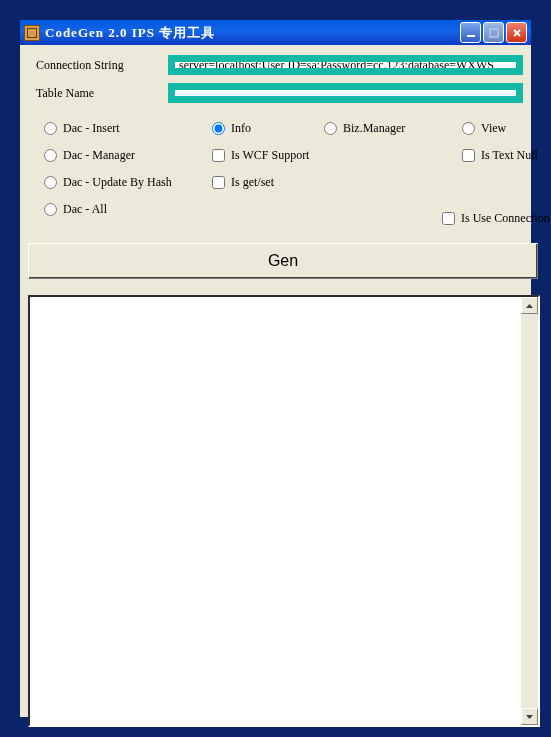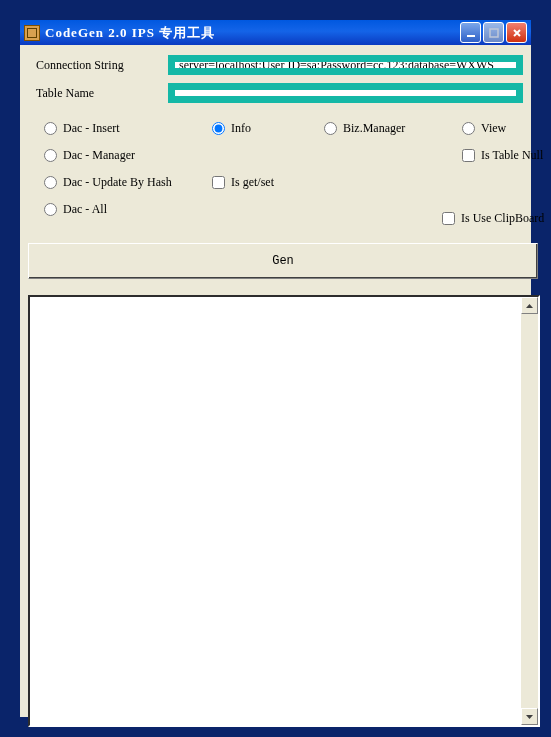--- a/index.html
+++ b/index.html
@@ -122,22 +122,22 @@
   .gen-btn {
     display:block;
     width: 510px;
     height: 36px;
     margin: 18px auto 0 auto;
     background: #ECE9D8;
     border: 1px solid #808080;
     border-top-color:#fff;
     border-left-color:#fff;
     box-shadow: inset -1px -1px 0 #404040, inset 1px 1px 0 #ECE9D8;
-    font-family: Liberation Mono, monospace;
-    font-size: 12px;
+    font-family: Liberation Sans, sans-serif;
+    font-size: 16px;
     cursor: pointer;
   }
   .output-box {
     margin-top: 16px;
     width: 512px;
     height: 432px;
     margin-left:auto;
     margin-right:auto;
     border: 2px inset #fff;
     border-top-color:#808080;
@@ -251,36 +251,42 @@
           <span>Biz.Manager</span>
         </label>
       </div>
       <div class="top-row" style="left:434px;">
         <label class="radio-item">
           <input type="radio" name="mode" style="">
           <span>View</span>
         </label>
       </div>
 
+      <div class="top-row" style="left:184px; top:27px;">
+        <label class="check-item">
+          <input type="checkbox" style="">
+          <span>Is WCF Support</span>
+        </label>
+      </div>
       <div class="top-row" style="left:184px; top:54px;">
         <label class="check-item">
           <input type="checkbox" style="">
           <span>Is get/set</span>
         </label>
       </div>
       <div class="top-row" style="left:434px; top:27px;">
         <label class="check-item">
           <input type="checkbox" style="">
-          <span>Is Table Null</span>
+          <span>Is Text Null</span>
         </label>
       </div>
       <div class="top-row" style="left:414px; top:90px;">
         <label class="check-item">
           <input type="checkbox" style="">
-          <span>Is Use ClipBoard</span>
+          <span>Is Use Connection</span>
         </label>
       </div>
 
     </div>
 
     <button class="gen-btn">Gen</button>
 
     <div class="output-box">
       <textarea class="output-inner" style=""></textarea>
       <div class="scrollbar-v">

